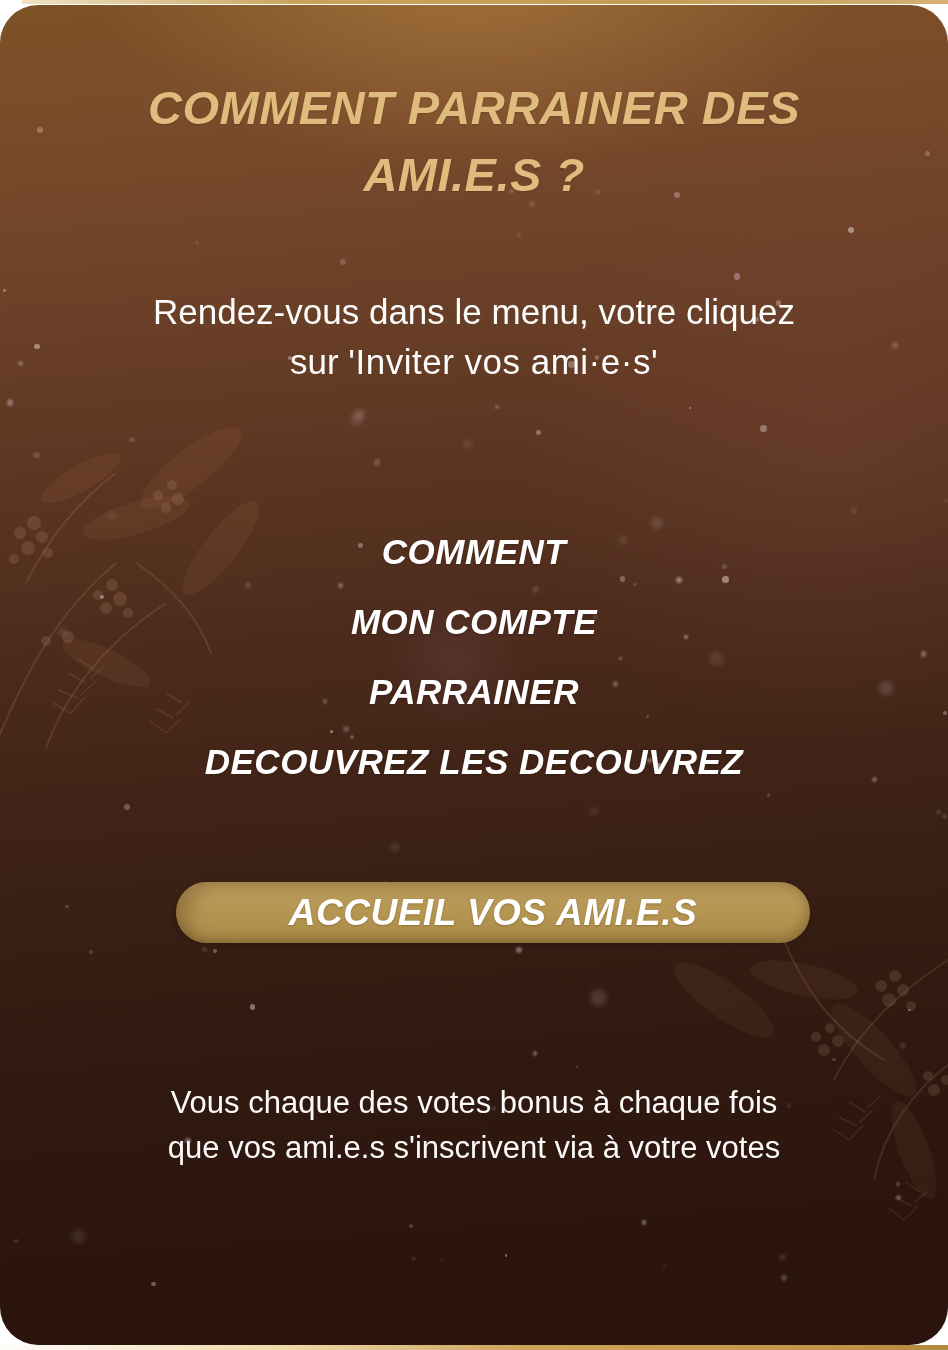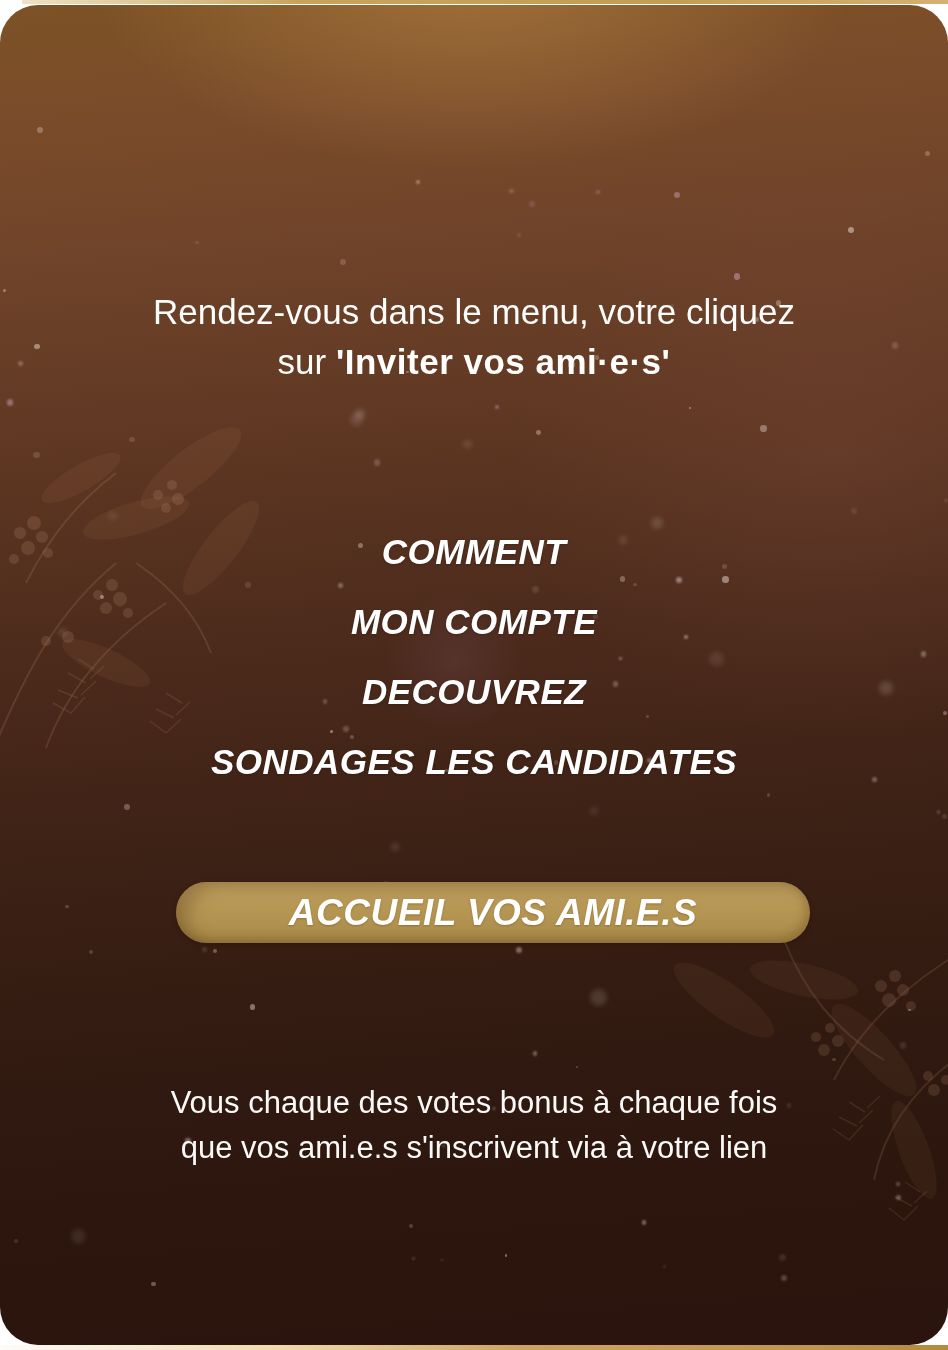--- a/index.html
+++ b/index.html
@@ -43,21 +43,21 @@
     letter-spacing:0.5px; line-height:1.42;
     color:#dfbc7e;
     text-shadow:0 1px 2px rgba(0,0,0,0.15);
   }
   .instruction {
     position:absolute; top:282px; left:50%; transform:translateX(-50%);
     width:800px; text-align:center;
     font-size:35px; font-weight:normal; line-height:1.42;
     color:#fdfdfc;
   }
-  .instruction b { font-weight:bold; letter-spacing:0.5px;margin-top:42px; }
+  .instruction b { font-weight:normal; letter-spacing:0.5px;margin-top:42px; }
 
   .menu {
     position:absolute; top:512px; left:0; right:0; text-align:center;
   }
   .menu-item {
     height:70px; line-height:70px;
     font-size:35px; font-weight:bold; font-style:italic;
     letter-spacing:0.5px; color:#ffffff; cursor:pointer;
     text-shadow:0 1px 3px rgba(0,0,0,0.2);
   }
@@ -272,31 +272,32 @@
         <span class="sparkle" style="height: 6.4px; width: 6.4px; left: 94.06%; top: 25.17%; background: rgb(245, 232, 226); opacity: 0.18; filter: blur(1px);"></span>
         <span class="sparkle" style="height: 2.7px; width: 2.7px; left: 46.47%; top: 93.55%; background: rgb(217, 176, 207); opacity: 0.33; filter: blur(1px);"></span>
         <span class="sparkle" style="height: 3.7px; width: 3.7px; left: 0.29%; top: 21.16%; background: rgb(245, 232, 226); opacity: 0.38;"></span>
         <span class="sparkle" style="height: 4.8px; width: 4.8px; left: 67.67%; top: 90.69%; background: rgb(245, 232, 226); opacity: 0.42; filter: blur(1px);"></span>
         <span class="sparkle" style="height: 5.9px; width: 5.9px; left: 89.43%; top: 16.58%; background: rgb(245, 232, 226); opacity: 0.48;"></span>
         <span class="sparkle" style="height: 3.5px; width: 3.5px; left: 87.78%; top: 78.58%; background: rgb(245, 232, 226); opacity: 0.18;"></span>
         <span class="sparkle" style="height: 6.7px; width: 6.7px; left: 80.21%; top: 31.35%; background: rgb(245, 232, 226); opacity: 0.36;"></span>
       </div>
 
     <div class="content">
+      <h1 class="title">COMMENT PARRAINER DES AMI.E.S ?</h1>
 
       <p class="instruction"><span>Rendez-vous dans le menu, votre cliquez</span><br><span>sur </span><b>'Inviter vos ami·e·s'</b></p>
 
       <nav class="menu">
         <div class="menu-item">COMMENT</div>
         <div class="menu-item">MON COMPTE</div>
-        <div class="menu-item">DECOUVREZ</div>
-        <div class="menu-item">SONDAGES LES CANDIDATES</div>
+        <div class="menu-item">PARRAINER</div>
+        <div class="menu-item">DECOUVREZ LES DECOUVREZ</div>
       </nav>
 
       <div class="invite-btn">ACCUEIL VOS AMI.E.S</div>
 
-      <p class="footer-note"><span>Vous chaque des votes bonus à chaque fois</span><br><span>que vos ami.e.s s'inscrivent via à votre lien</span></p>
+      <p class="footer-note"><span>Vous chaque des votes bonus à chaque fois</span><br><span>que vos ami.e.s s'inscrivent via à votre votes</span></p>
     </div>
   </div>
 
   <div class="edge-bar bottom"></div>
 
 </div>
 
 </body></html>

